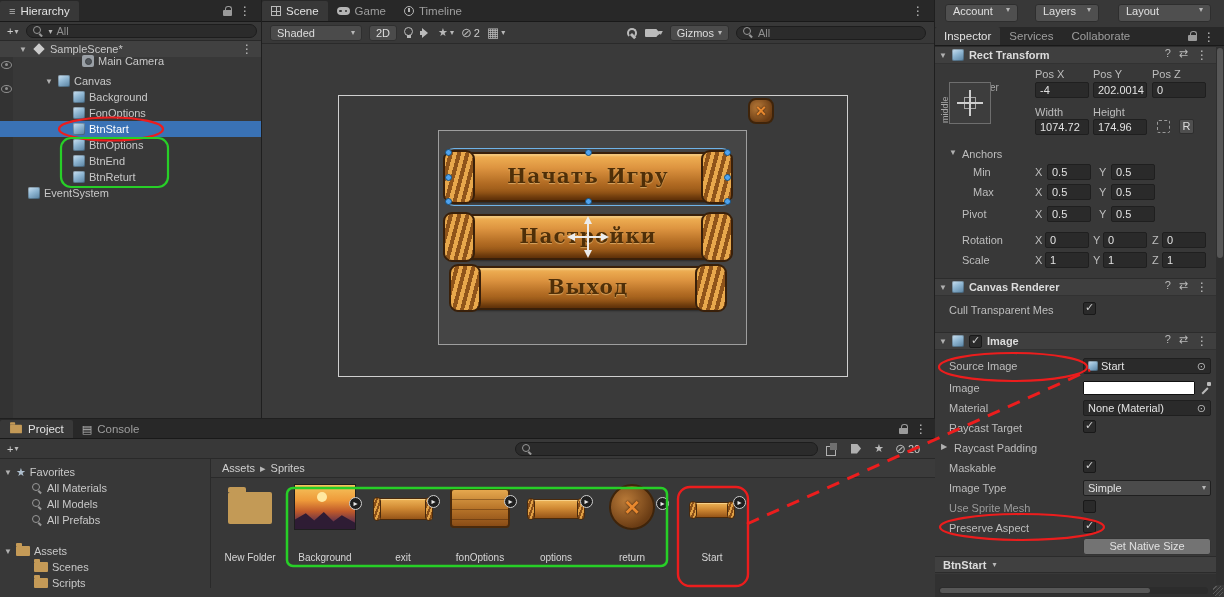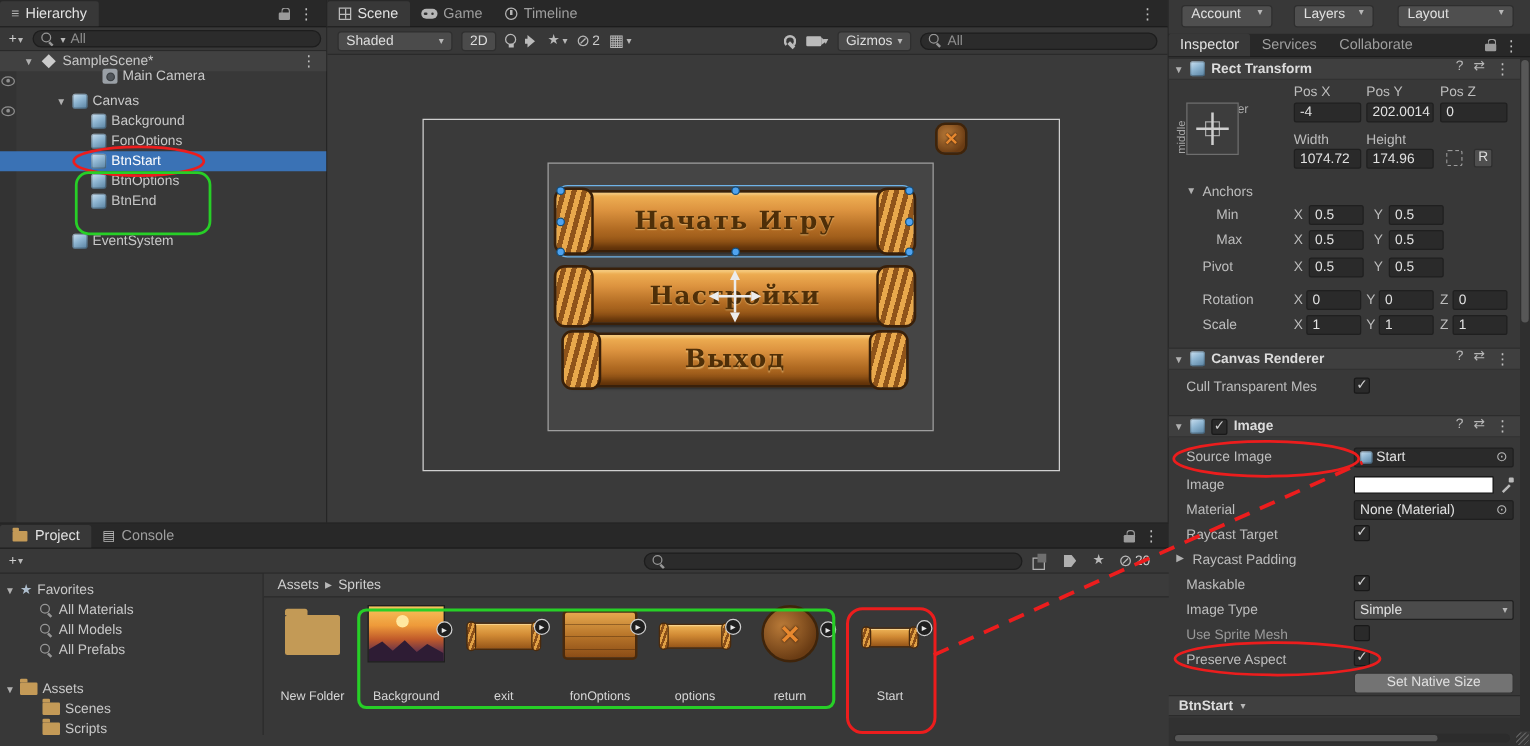--- a/index.html
+++ b/index.html
@@ -189,21 +189,25 @@
         <span>BtnStart</span>
       </div>
       <div class="trow" style="top:112px;padding-left:73px">
         <span class="i-obj"></span>
         <span>BtnEnd</span>
       </div>
       <div class="trow" style="top:96px;padding-left:73px">
         <span class="i-obj"></span>
         <span>BtnOptions</span>
       </div>
-      <div class="trow" style="top:144px;padding-left:58px">
+      <div class="trow" style="top:128px;padding-left:73px">
+        <span class="i-obj"></span>
+        <span>BtnReturt</span>
+      </div>
+      <div class="trow" style="top:144px;padding-left:28px">
         <span class="i-obj"></span>
         <span>EventSystem</span>
       </div>
     </div>
   </div>
 
   <div class="panel" style="left:262px;top:0;width:673px;height:427px;border-right:1px solid #1f1f1f">
     <div class="tabbar">
       <div class="tab active">
         <span class="i-grid4"></span>

